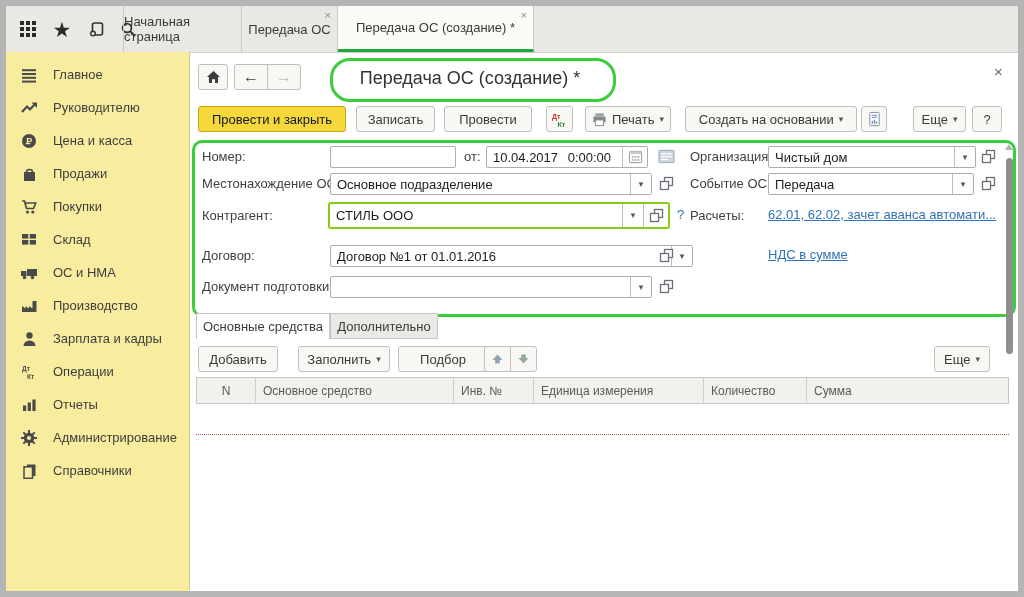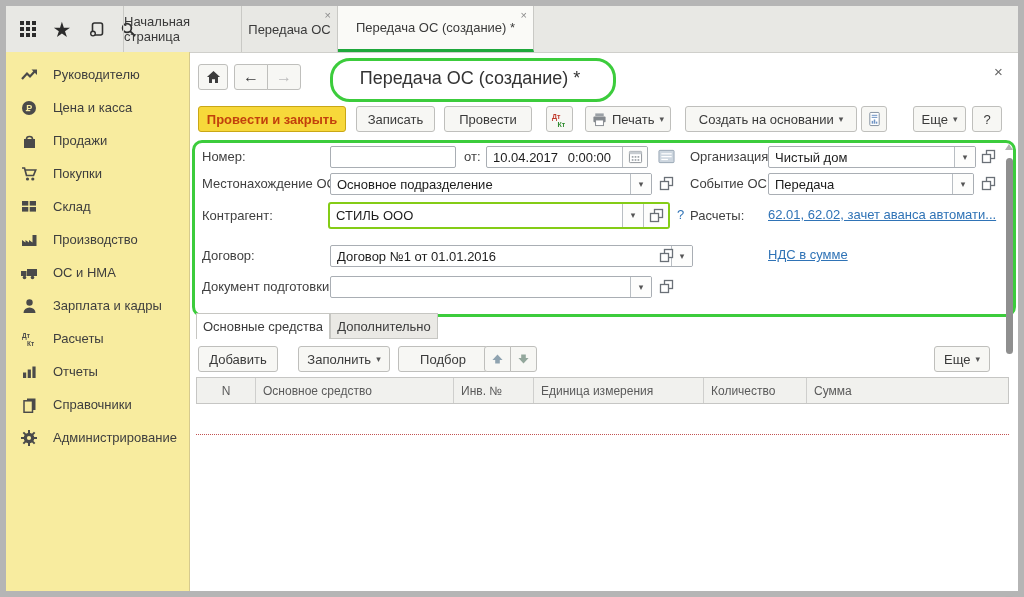--- a/index.html
+++ b/index.html
@@ -15,21 +15,21 @@
   .tab.active{background:#fafaf7;border-bottom:3px solid #1fa83c;}
   .star-glyph{font-size:21px;color:#2b2b2b;line-height:21px;}
   
   .sidebar{position:absolute;left:0;top:46px;width:184px;height:539px;background:#f8ec9f;border-right:1px solid #d6ca8e;box-sizing:border-box;padding-top:6px;}
   .side-item{display:flex;align-items:center;height:33px;padding-left:13px;cursor:pointer;}
   .side-item .ic{width:20px;height:18px;display:flex;align-items:center;justify-content:center;margin-right:14px;}
   .side-item .lbl{font-size:13px;color:#3e3e3e;}
   
   .btn{position:absolute;height:26px;background:#f7f7f4;border:1px solid #bfbfbc;border-radius:3px;
        display:flex;align-items:center;justify-content:center;font-size:13px;color:#3a3a3a;box-sizing:border-box;gap:5px;cursor:pointer;}
-  .btn.yellow{background:#f7d83a;border-color:#c9a716;font-weight:bold;color:#c2410c;}
+  .btn.yellow{background:#f7d83a;border-color:#c9a716;font-weight:normal;color:#0f172a;}
   .caret{font-size:9px;color:#555;line-height:9px;}
   .lab{position:absolute;height:22px;line-height:22px;font-size:13px;color:#3f3f3f;white-space:nowrap;}
   .fld{position:absolute;height:22px;background:#fff;border:1px solid #a9aeb4;border-radius:2px;box-sizing:border-box;
        display:flex;align-items:stretch;font-size:13px;color:#1c1c1c;overflow:hidden;}
   .fld .txt{flex:1;display:flex;align-items:center;padding-left:6px;white-space:nowrap;overflow:hidden;}
   .fld .seg{width:20px;border-left:1px solid #b9bec3;display:flex;align-items:center;justify-content:center;cursor:pointer;background:#fdfdfc;}
   .openic{position:absolute;width:17px;height:17px;display:flex;align-items:center;justify-content:center;cursor:pointer;}
   .link{position:absolute;font-size:13px;color:#2f73b6;text-decoration:underline;white-space:nowrap;overflow:hidden;cursor:pointer;}
   .annot{position:absolute;border:3px solid #3ccc3c;pointer-events:none;}
   
@@ -95,20 +95,33 @@
     </div>
     <div class="tab active" style="left:332px;width:196px">
       <span>Передача ОС (создание) *</span>
       <span class="close">×</span>
     </div>
   </div>
 
   <div class="sidebar">
     <div class="side-item">
       <span class="ic">
+            <svg width="16" height="16" viewBox="0 0 16 16">
+              <g fill="#4a4a4a">
+                <rect x="1" y="2.2" width="14" height="2"></rect>
+                <rect x="1" y="6" width="14" height="2"></rect>
+                <rect x="1" y="9.8" width="14" height="2"></rect>
+                <rect x="1" y="13.6" width="14" height="2"></rect>
+              </g>
+            </svg>
+          </span>
+      <span class="lbl">Главное</span>
+    </div>
+    <div class="side-item">
+      <span class="ic">
             <svg width="17" height="15" viewBox="0 0 17 15">
               <polyline points="1,12 6,6.5 9,9.5 14,4" fill="none" stroke="#4a4a4a" stroke-width="2.2"></polyline>
               <polygon points="10.5,2.5 16,2.5 16,8" fill="#4a4a4a"></polygon>
             </svg>
           </span>
       <span class="lbl">Руководителю</span>
     </div>
     <div class="side-item">
       <span class="ic">
             <svg width="16" height="16" viewBox="0 0 16 16">
@@ -146,90 +159,90 @@
                 <rect x="8.7" y="2" width="6.3" height="4.6"></rect>
                 <rect x="1" y="8" width="6.3" height="4.6"></rect>
                 <rect x="8.7" y="8" width="6.3" height="4.6"></rect>
               </g>
             </svg>
           </span>
       <span class="lbl">Склад</span>
     </div>
     <div class="side-item">
       <span class="ic">
-            <svg width="17" height="15" viewBox="0 0 17 15">
-              <path d="M1 14 V8 l3.5 2.4 V8 l3.5 2.4 V8 l3.5 2.4 V3 h4 v11 z" fill="#4a4a4a"></path>
-            </svg>
-          </span>
-      <span class="lbl">Производство</span>
-    </div>
-    <div class="side-item">
-      <span class="ic">
             <svg width="18" height="15" viewBox="0 0 18 15">
               <rect x="1" y="6" width="5.5" height="5" fill="#4a4a4a"></rect>
               <rect x="7" y="4" width="10" height="7" fill="#4a4a4a"></rect>
               <circle cx="4.5" cy="12.5" r="1.8" fill="#4a4a4a"></circle>
               <circle cx="12.5" cy="12.5" r="1.8" fill="#4a4a4a"></circle>
             </svg>
           </span>
       <span class="lbl">ОС и НМА</span>
     </div>
     <div class="side-item">
       <span class="ic">
+            <svg width="17" height="15" viewBox="0 0 17 15">
+              <path d="M1 14 V8 l3.5 2.4 V8 l3.5 2.4 V8 l3.5 2.4 V3 h4 v11 z" fill="#4a4a4a"></path>
+            </svg>
+          </span>
+      <span class="lbl">Производство</span>
+    </div>
+    <div class="side-item">
+      <span class="ic">
             <svg width="15" height="16" viewBox="0 0 15 16">
               <circle cx="7.5" cy="4.5" r="3.2" fill="#4a4a4a"></circle>
               <path d="M1.5 15 a6 5.5 0 0 1 12 0 z" fill="#4a4a4a"></path>
             </svg>
           </span>
       <span class="lbl">Зарплата и кадры</span>
     </div>
     <div class="side-item">
       <span class="ic">
             <svg width="17" height="16" viewBox="0 0 17 16">
               <text x="1" y="7" font-size="6.5" font-weight="bold" fill="#4a4a4a" font-family="Liberation Sans,sans-serif">Дт</text>
               <text x="6" y="14.5" font-size="6.5" font-weight="bold" fill="#4a4a4a" font-family="Liberation Sans,sans-serif">Кт</text>
             </svg>
           </span>
-      <span class="lbl">Расчеты</span>
+      <span class="lbl">Операции</span>
     </div>
     <div class="side-item">
       <span class="ic">
             <svg width="15" height="15" viewBox="0 0 15 15">
               <g fill="#4a4a4a">
                 <rect x="1" y="8.5" width="3.2" height="5.5"></rect>
                 <rect x="5.7" y="5.5" width="3.2" height="8.5"></rect>
                 <rect x="10.4" y="2.5" width="3.2" height="11.5"></rect>
               </g>
             </svg>
           </span>
       <span class="lbl">Отчеты</span>
-    </div>
-    <div class="side-item">
-      <span class="ic">
-            <svg width="15" height="16" viewBox="0 0 15 16">
-              <rect x="5" y="1.5" width="8.5" height="11.5" fill="#4a4a4a"></rect>
-              <rect x="2" y="3.8" width="8.5" height="11.5" fill="#f8ec9f" stroke="#4a4a4a" stroke-width="1.5"></rect>
-            </svg>
-          </span>
-      <span class="lbl">Справочники</span>
     </div>
     <div class="side-item">
       <span class="ic">
             <svg width="16" height="16" viewBox="0 0 16 16">
               <g fill="#4a4a4a">
                 <rect x="7" y="0" width="2" height="16"></rect>
                 <rect x="7" y="0" width="2" height="16" transform="rotate(45 8 8)"></rect>
                 <rect x="7" y="0" width="2" height="16" transform="rotate(90 8 8)"></rect>
                 <rect x="7" y="0" width="2" height="16" transform="rotate(135 8 8)"></rect>
                 <circle cx="8" cy="8" r="5.3"></circle>
               </g>
               <circle cx="8" cy="8" r="2.1" fill="#f8ec9f"></circle>
             </svg>
           </span>
       <span class="lbl">Администрирование</span>
+    </div>
+    <div class="side-item">
+      <span class="ic">
+            <svg width="15" height="16" viewBox="0 0 15 16">
+              <rect x="5" y="1.5" width="8.5" height="11.5" fill="#4a4a4a"></rect>
+              <rect x="2" y="3.8" width="8.5" height="11.5" fill="#f8ec9f" stroke="#4a4a4a" stroke-width="1.5"></rect>
+            </svg>
+          </span>
+      <span class="lbl">Справочники</span>
     </div>
   </div>
 
   <span class="wclose">×</span>
 
   <div class="btn" style="left:192px;top:58px;width:30px">
     <svg width="15" height="14" viewBox="0 0 16 15">
           <path d="M8 1 L15 7.5 H12.8 V14 H9.6 V9.8 H6.4 V14 H3.2 V7.5 H1 Z" fill="#3c3c3c"></path>
         </svg>
   </div>

